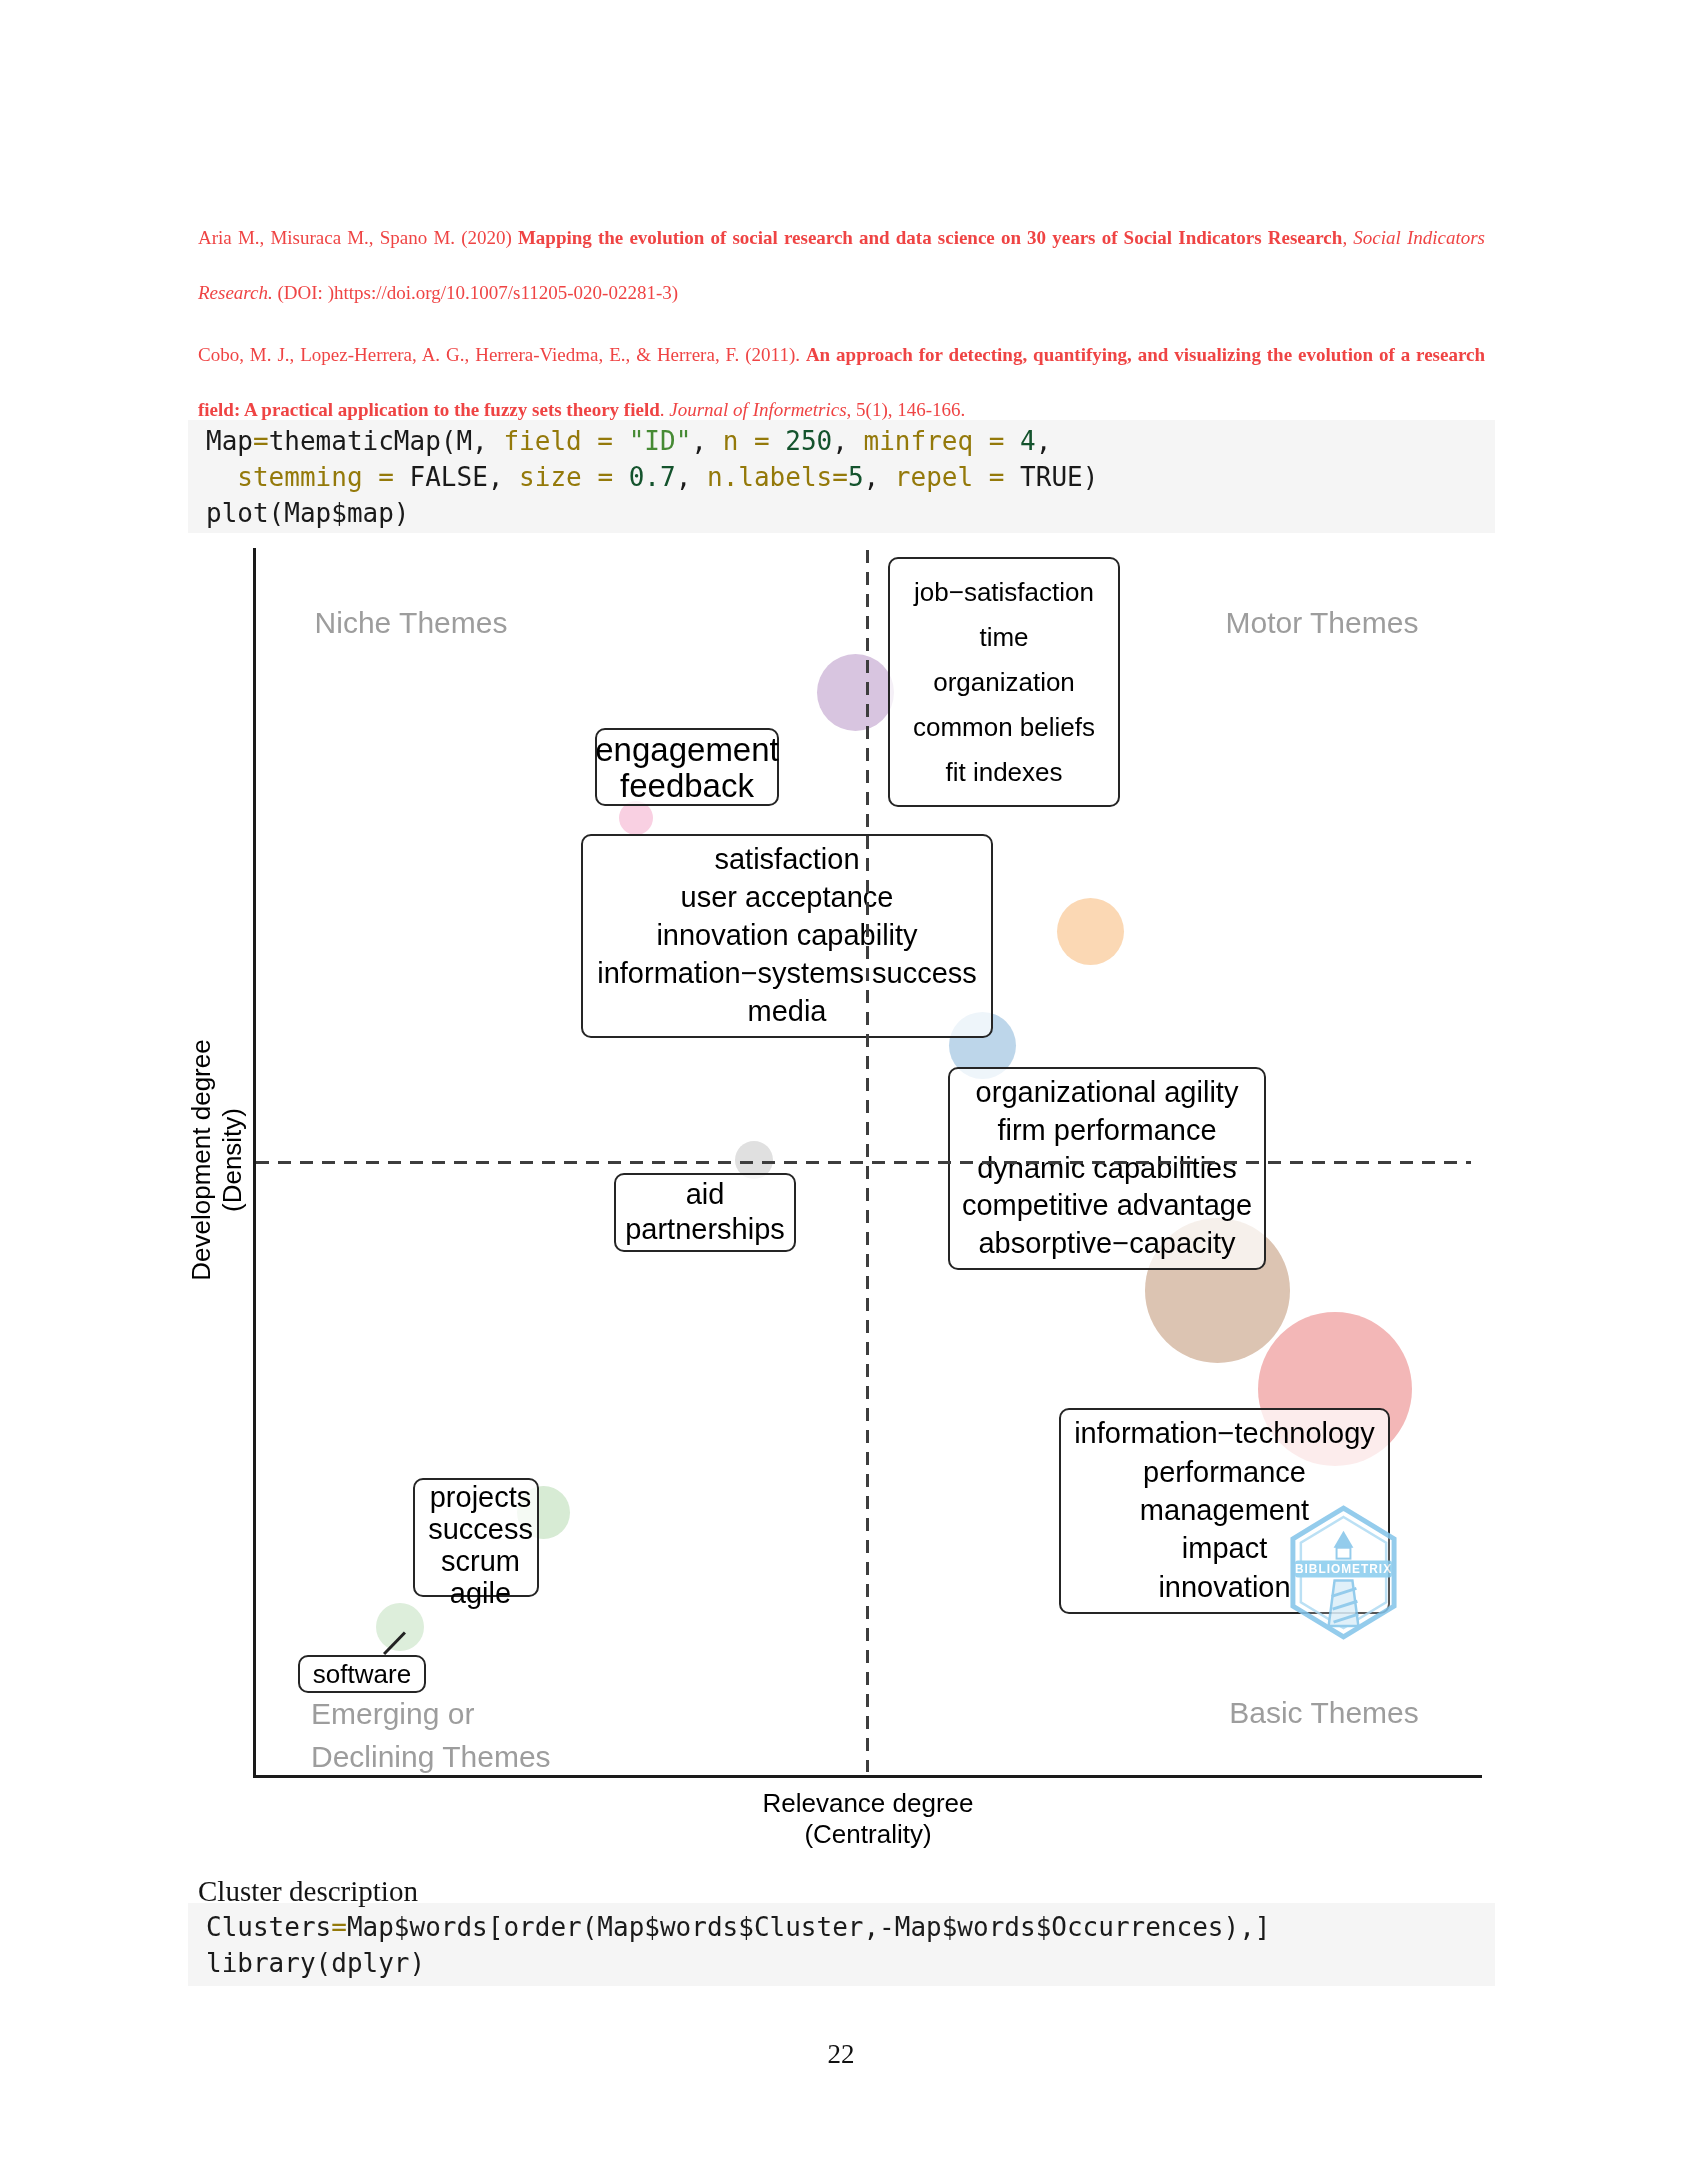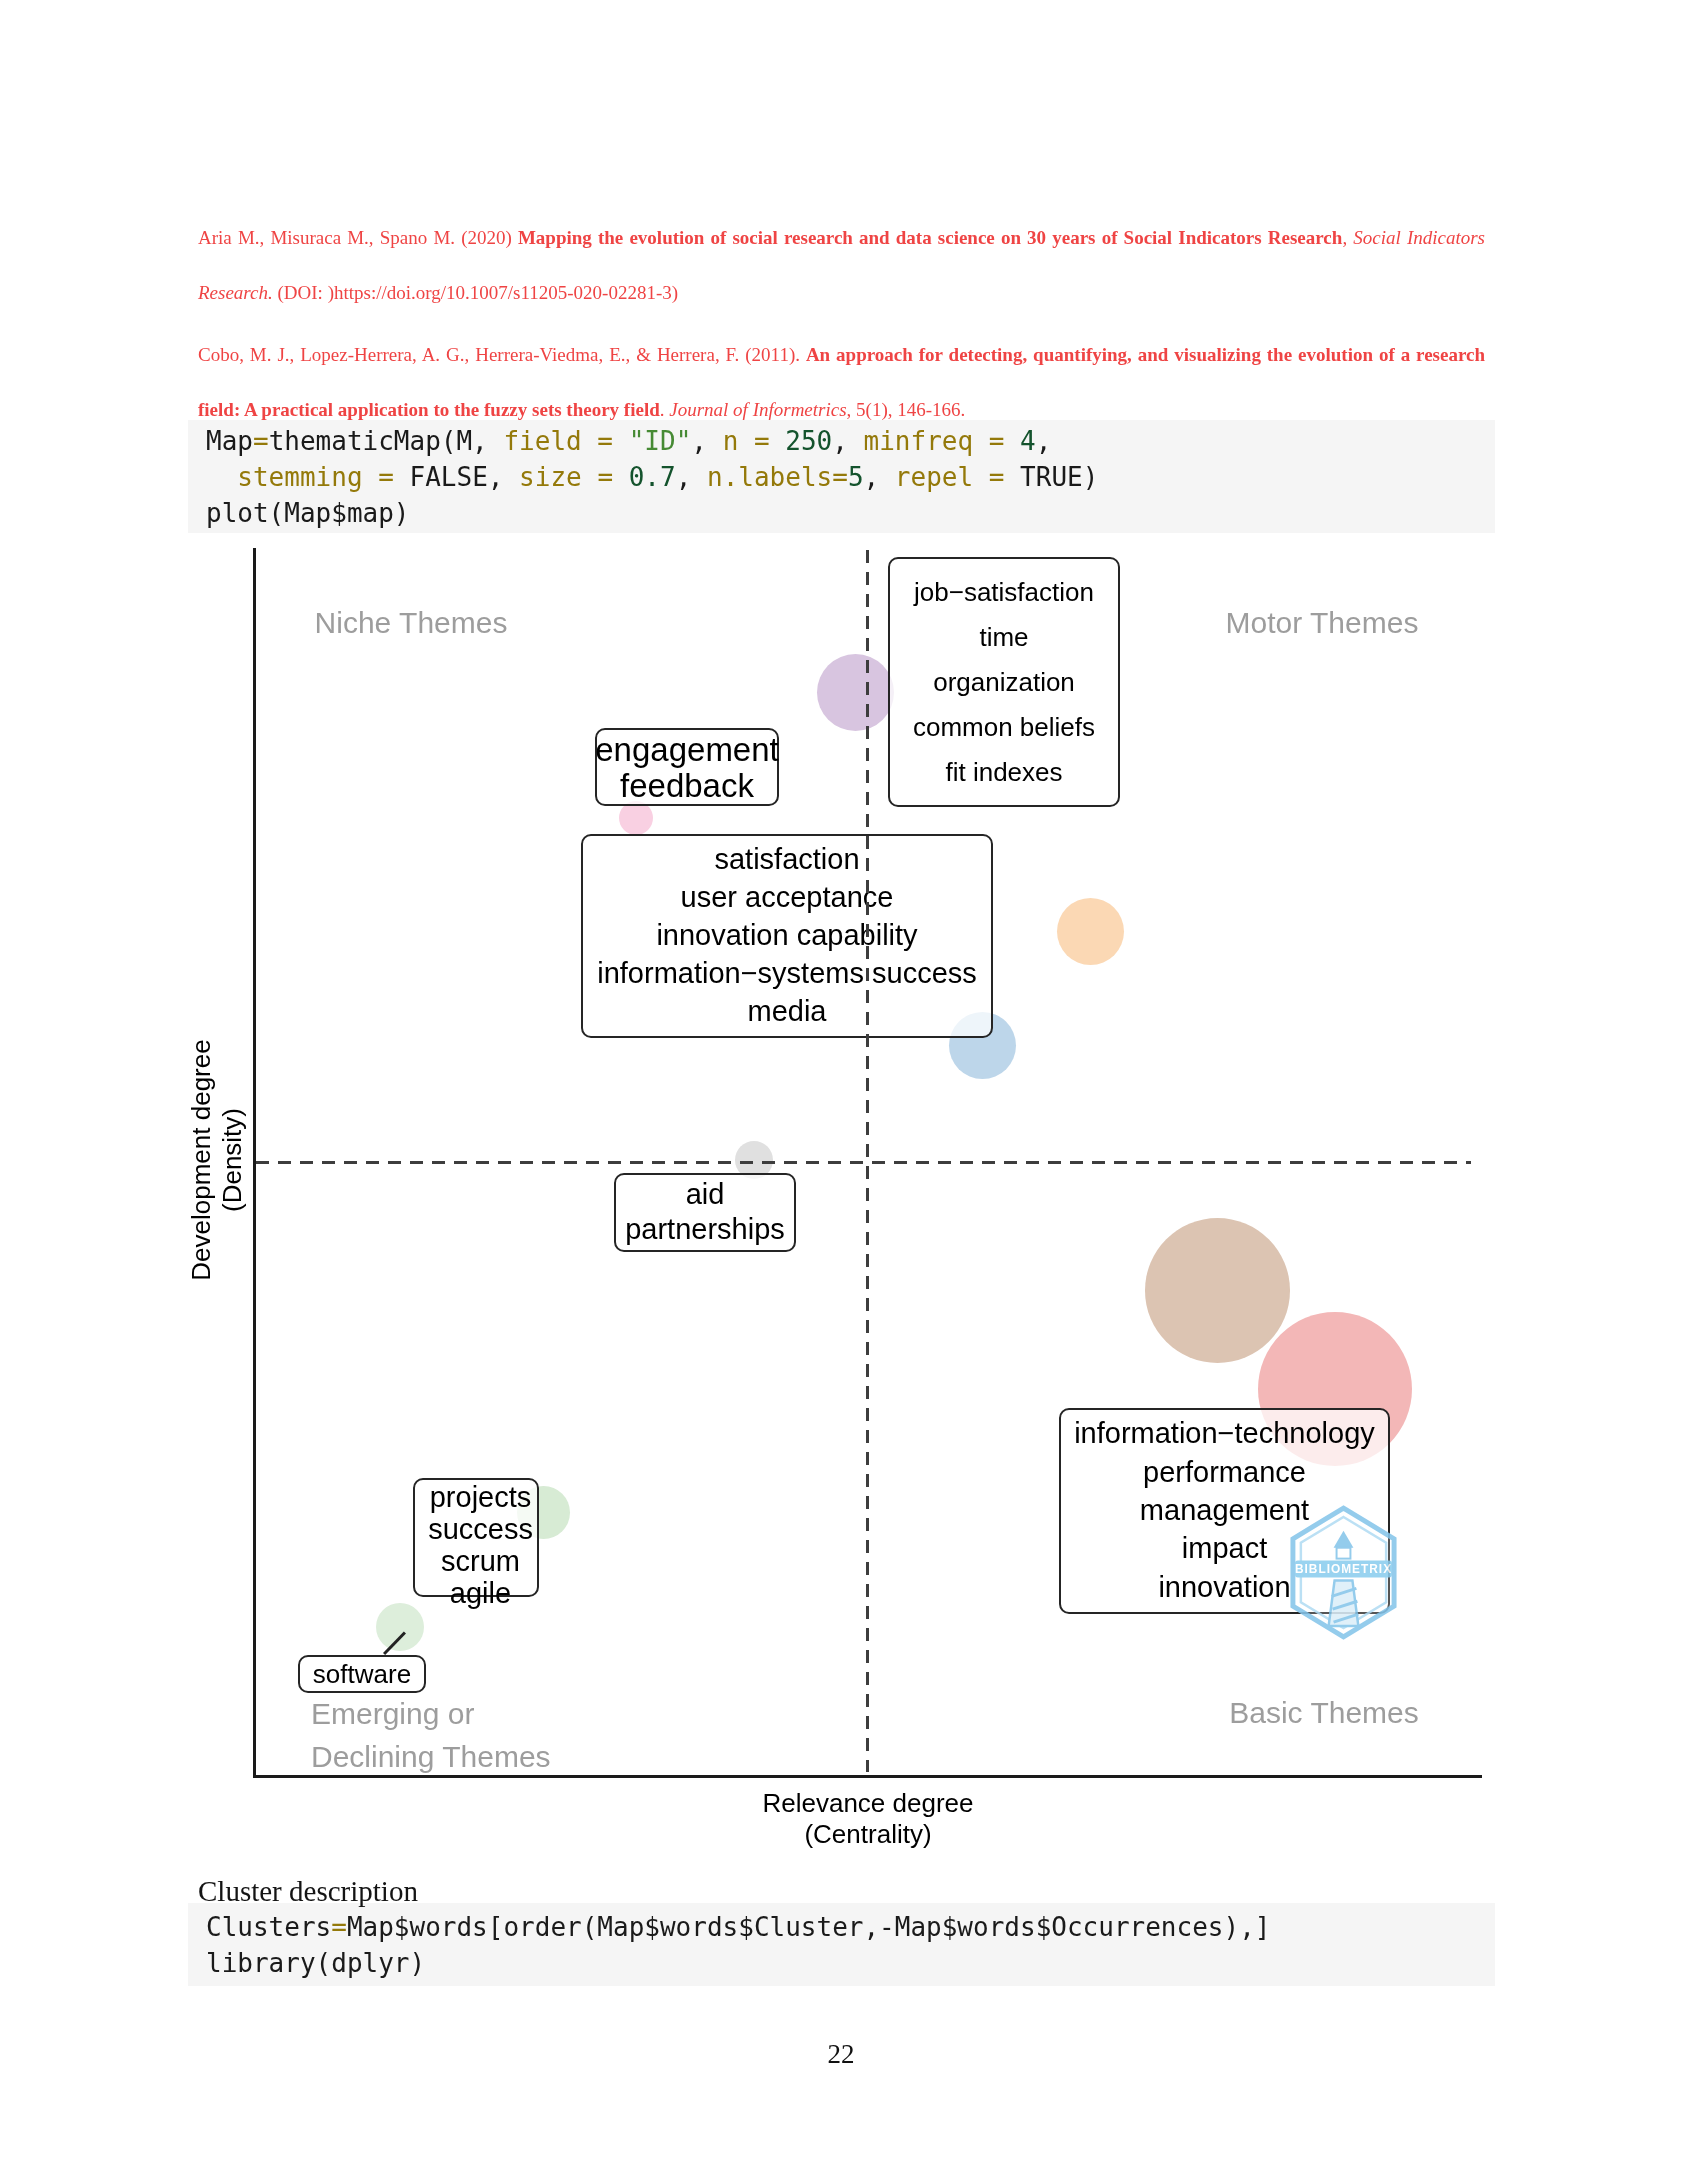--- a/index.html
+++ b/index.html
@@ -121,20 +121,27 @@
         <div class="word">engagement</div>
         <div class="word">feedback</div>
       </div>
       <div class="chart-box" style="left: 581px; top: 834px; width: 412px; height: 204px; font-size: 29px;">
         <div class="word">satisfaction</div>
         <div class="word">user acceptance</div>
         <div class="word">innovation capability</div>
         <div class="word">information−systems success</div>
         <div class="word">media</div>
       </div>
+      <div class="chart-box" style="left: 948px; top: 1067px; width: 318px; height: 203px; font-size: 29px;">
+        <div class="word">organizational agility</div>
+        <div class="word">firm performance</div>
+        <div class="word">dynamic capabilities</div>
+        <div class="word">competitive advantage</div>
+        <div class="word">absorptive−capacity</div>
+      </div>
       <div class="chart-box" style="left: 614px; top: 1173px; width: 182px; height: 79px; font-size: 29px;">
         <div class="word">aid</div>
         <div class="word">partnerships</div>
       </div>
       <div class="chart-box" style="left: 1059px; top: 1408px; width: 331px; height: 206px; font-size: 29px;">
         <div class="word">information−technology</div>
         <div class="word">performance</div>
         <div class="word">management</div>
         <div class="word">impact</div>
         <div class="word">innovation</div>

